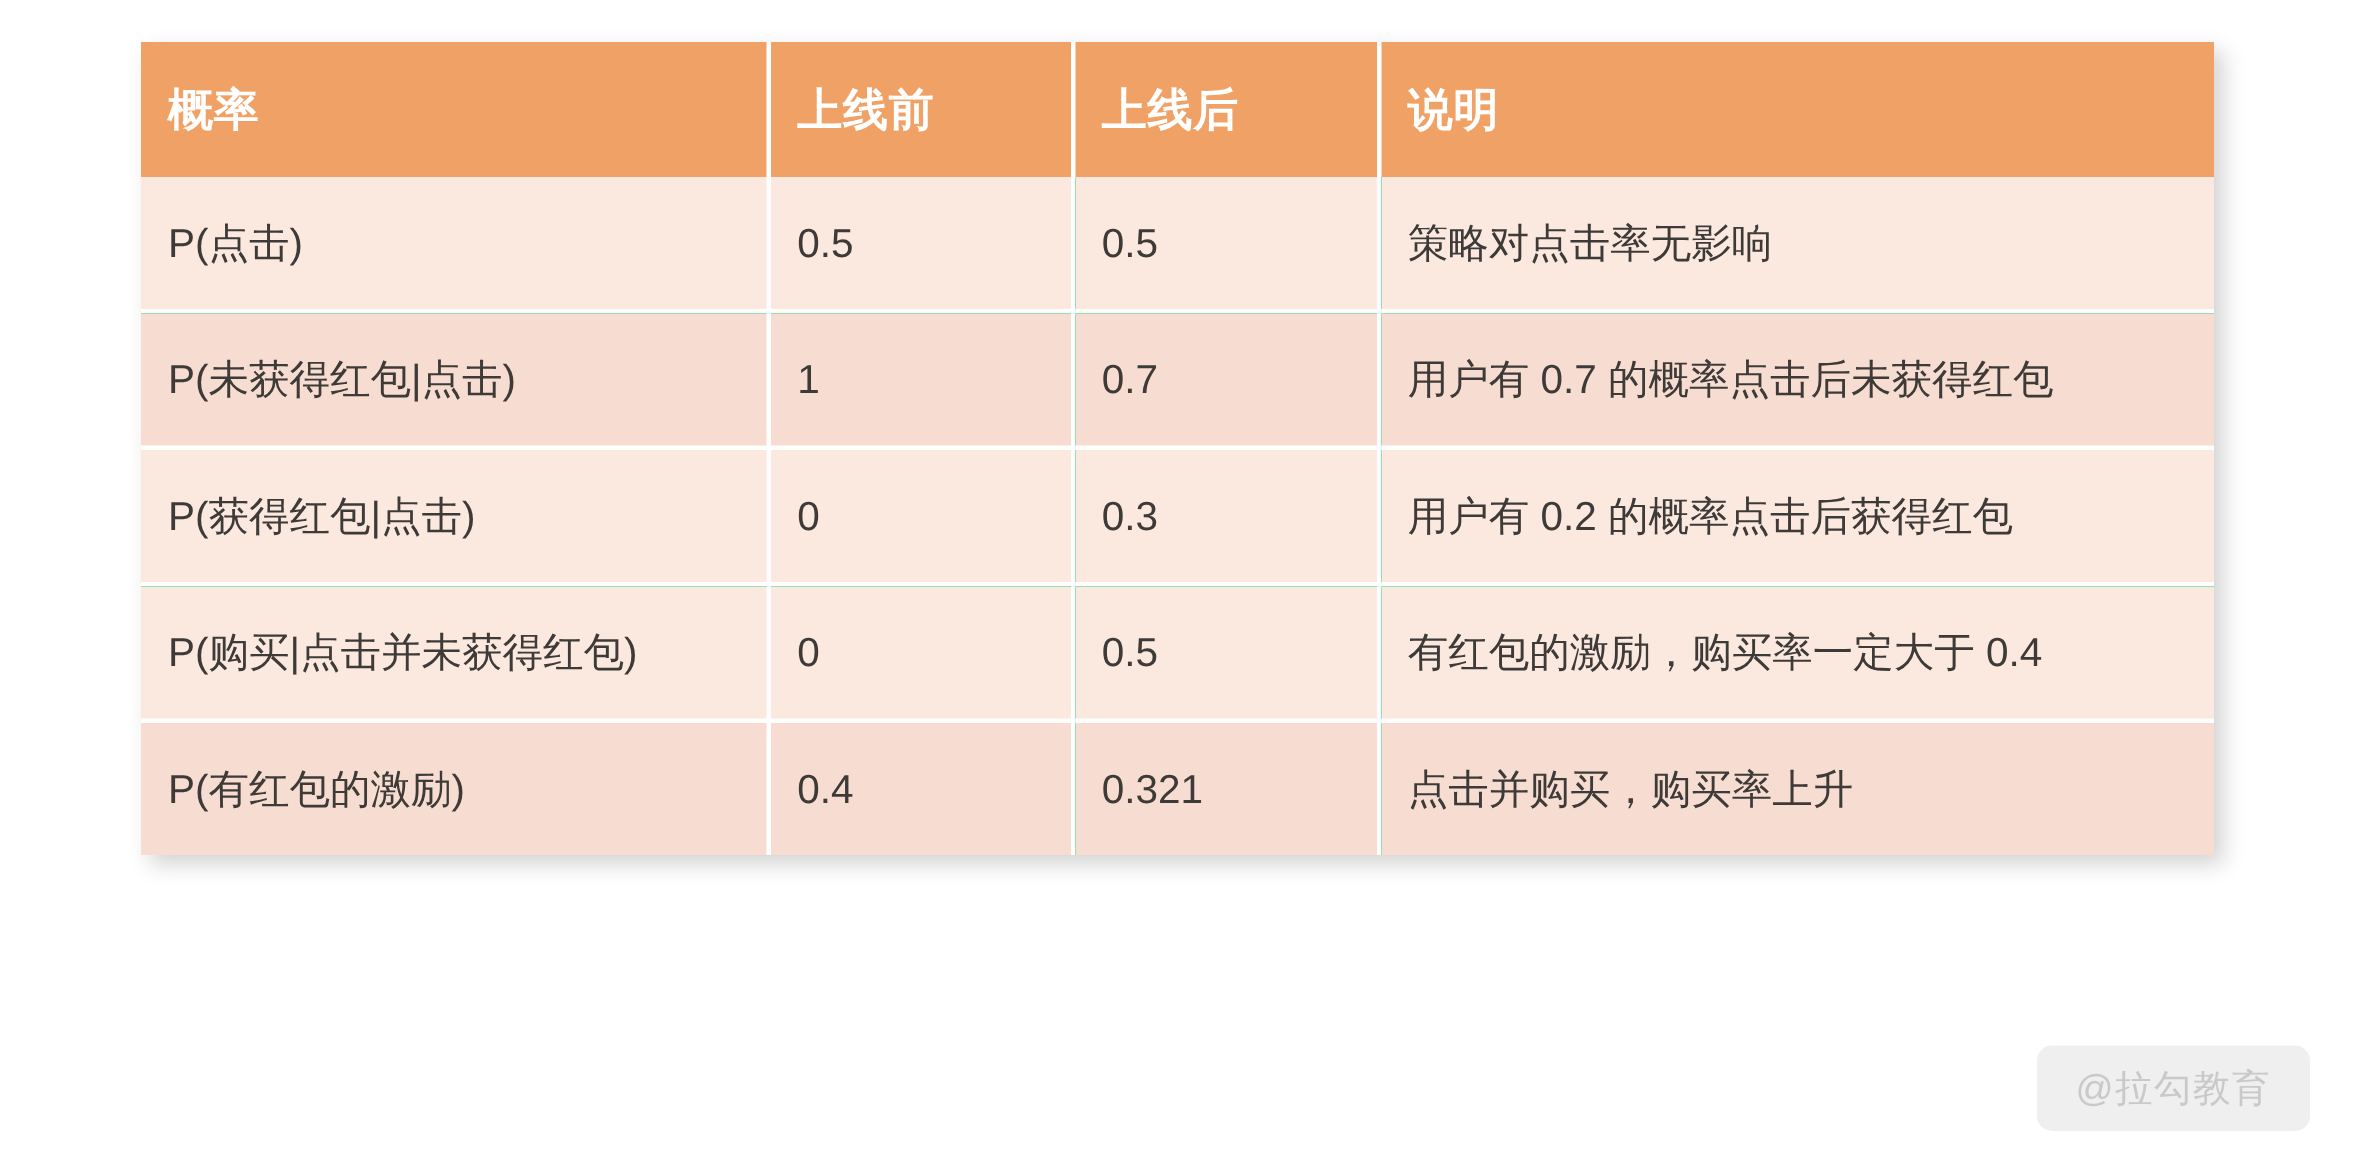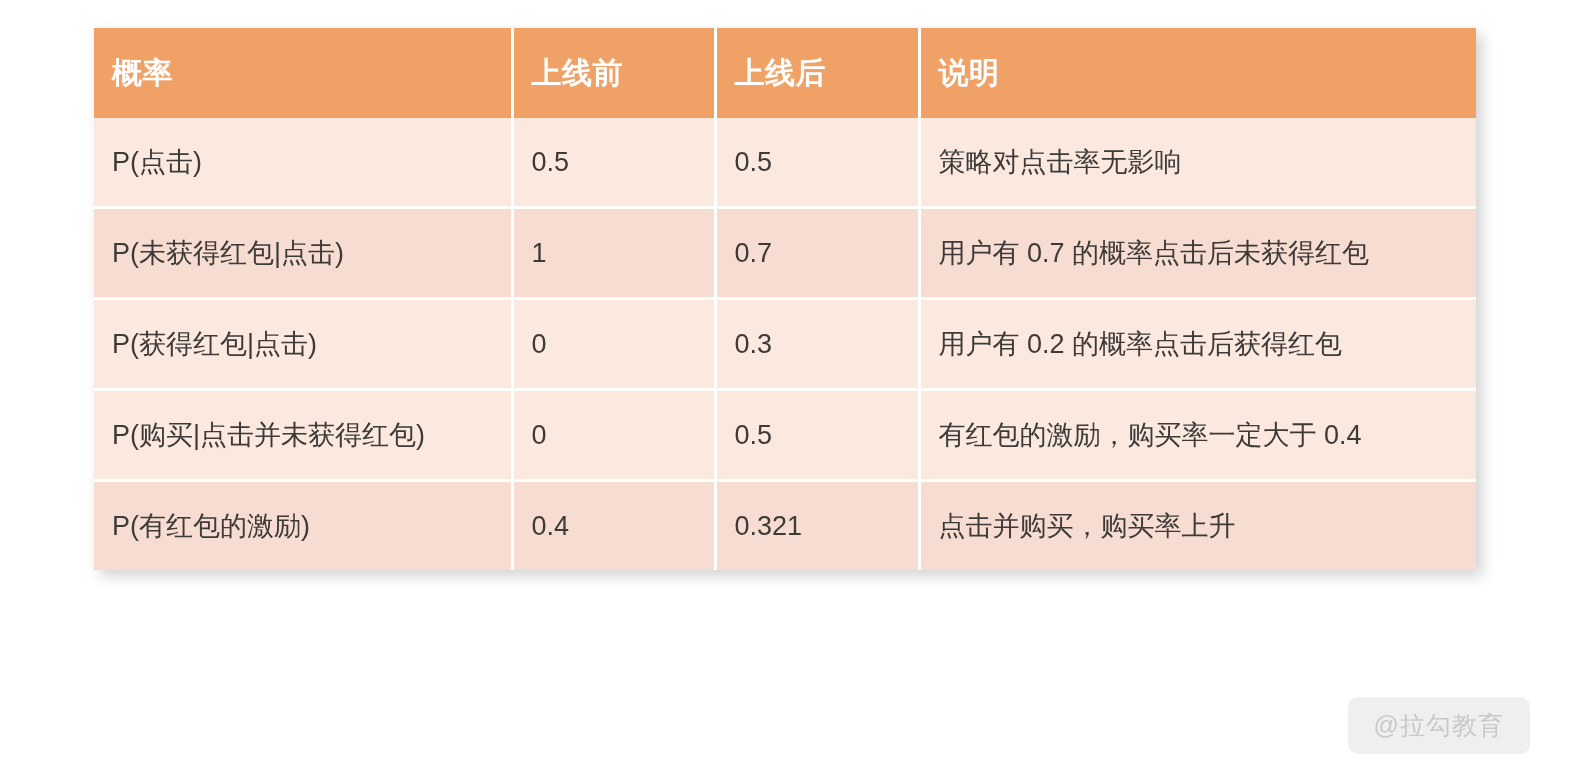--- a/index.html
+++ b/index.html
@@ -74,21 +74,21 @@
     margin-left: 12px;
   }
   table.prob-table tbody tr.even td {
     background: #f7ddd1;
   }
   table.prob-table tbody tr:last-child td {
     border-bottom: none;
   }
   .watermark {
     position: absolute;
-    right: 46px;
+    right: 36px;
     bottom: 30px;
     background: #efefef;
     color: #c9c9c9;
     font-size: 25px;
     padding: 12px 26px;
     border-radius: 10px;
     letter-spacing: 1px;
   }
 </style>
 </head>

